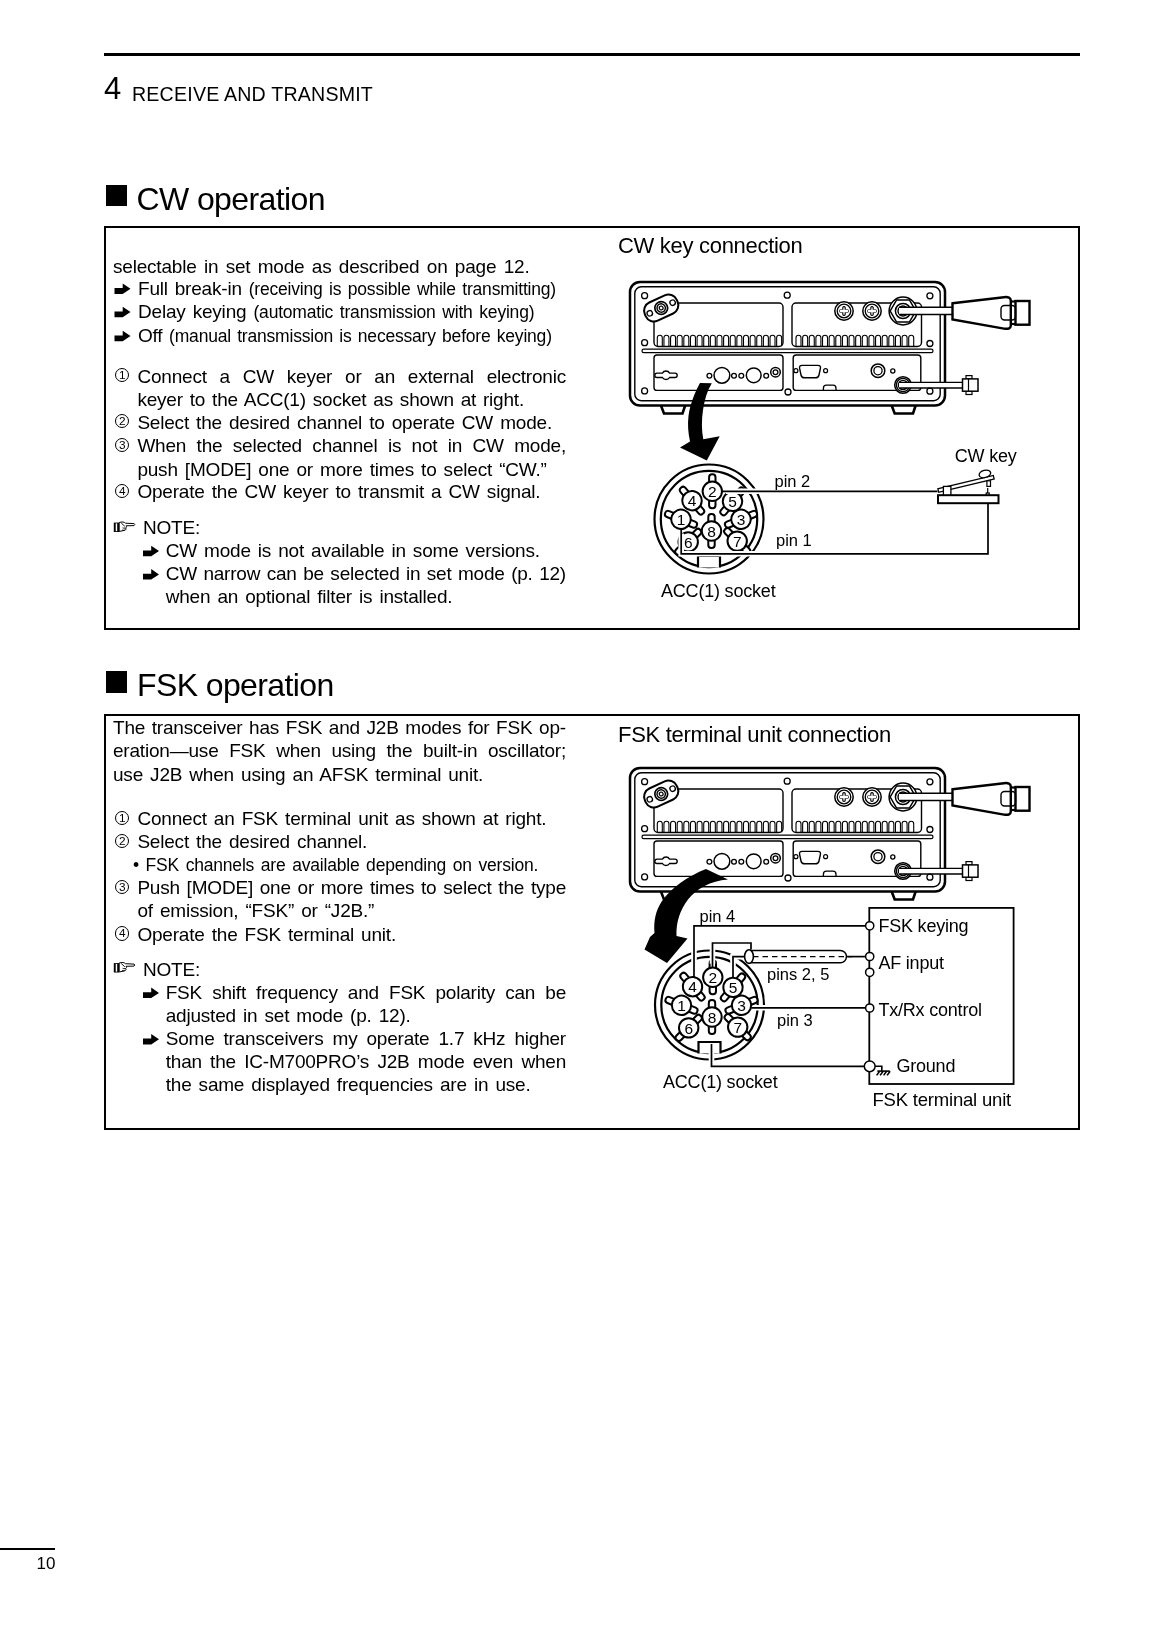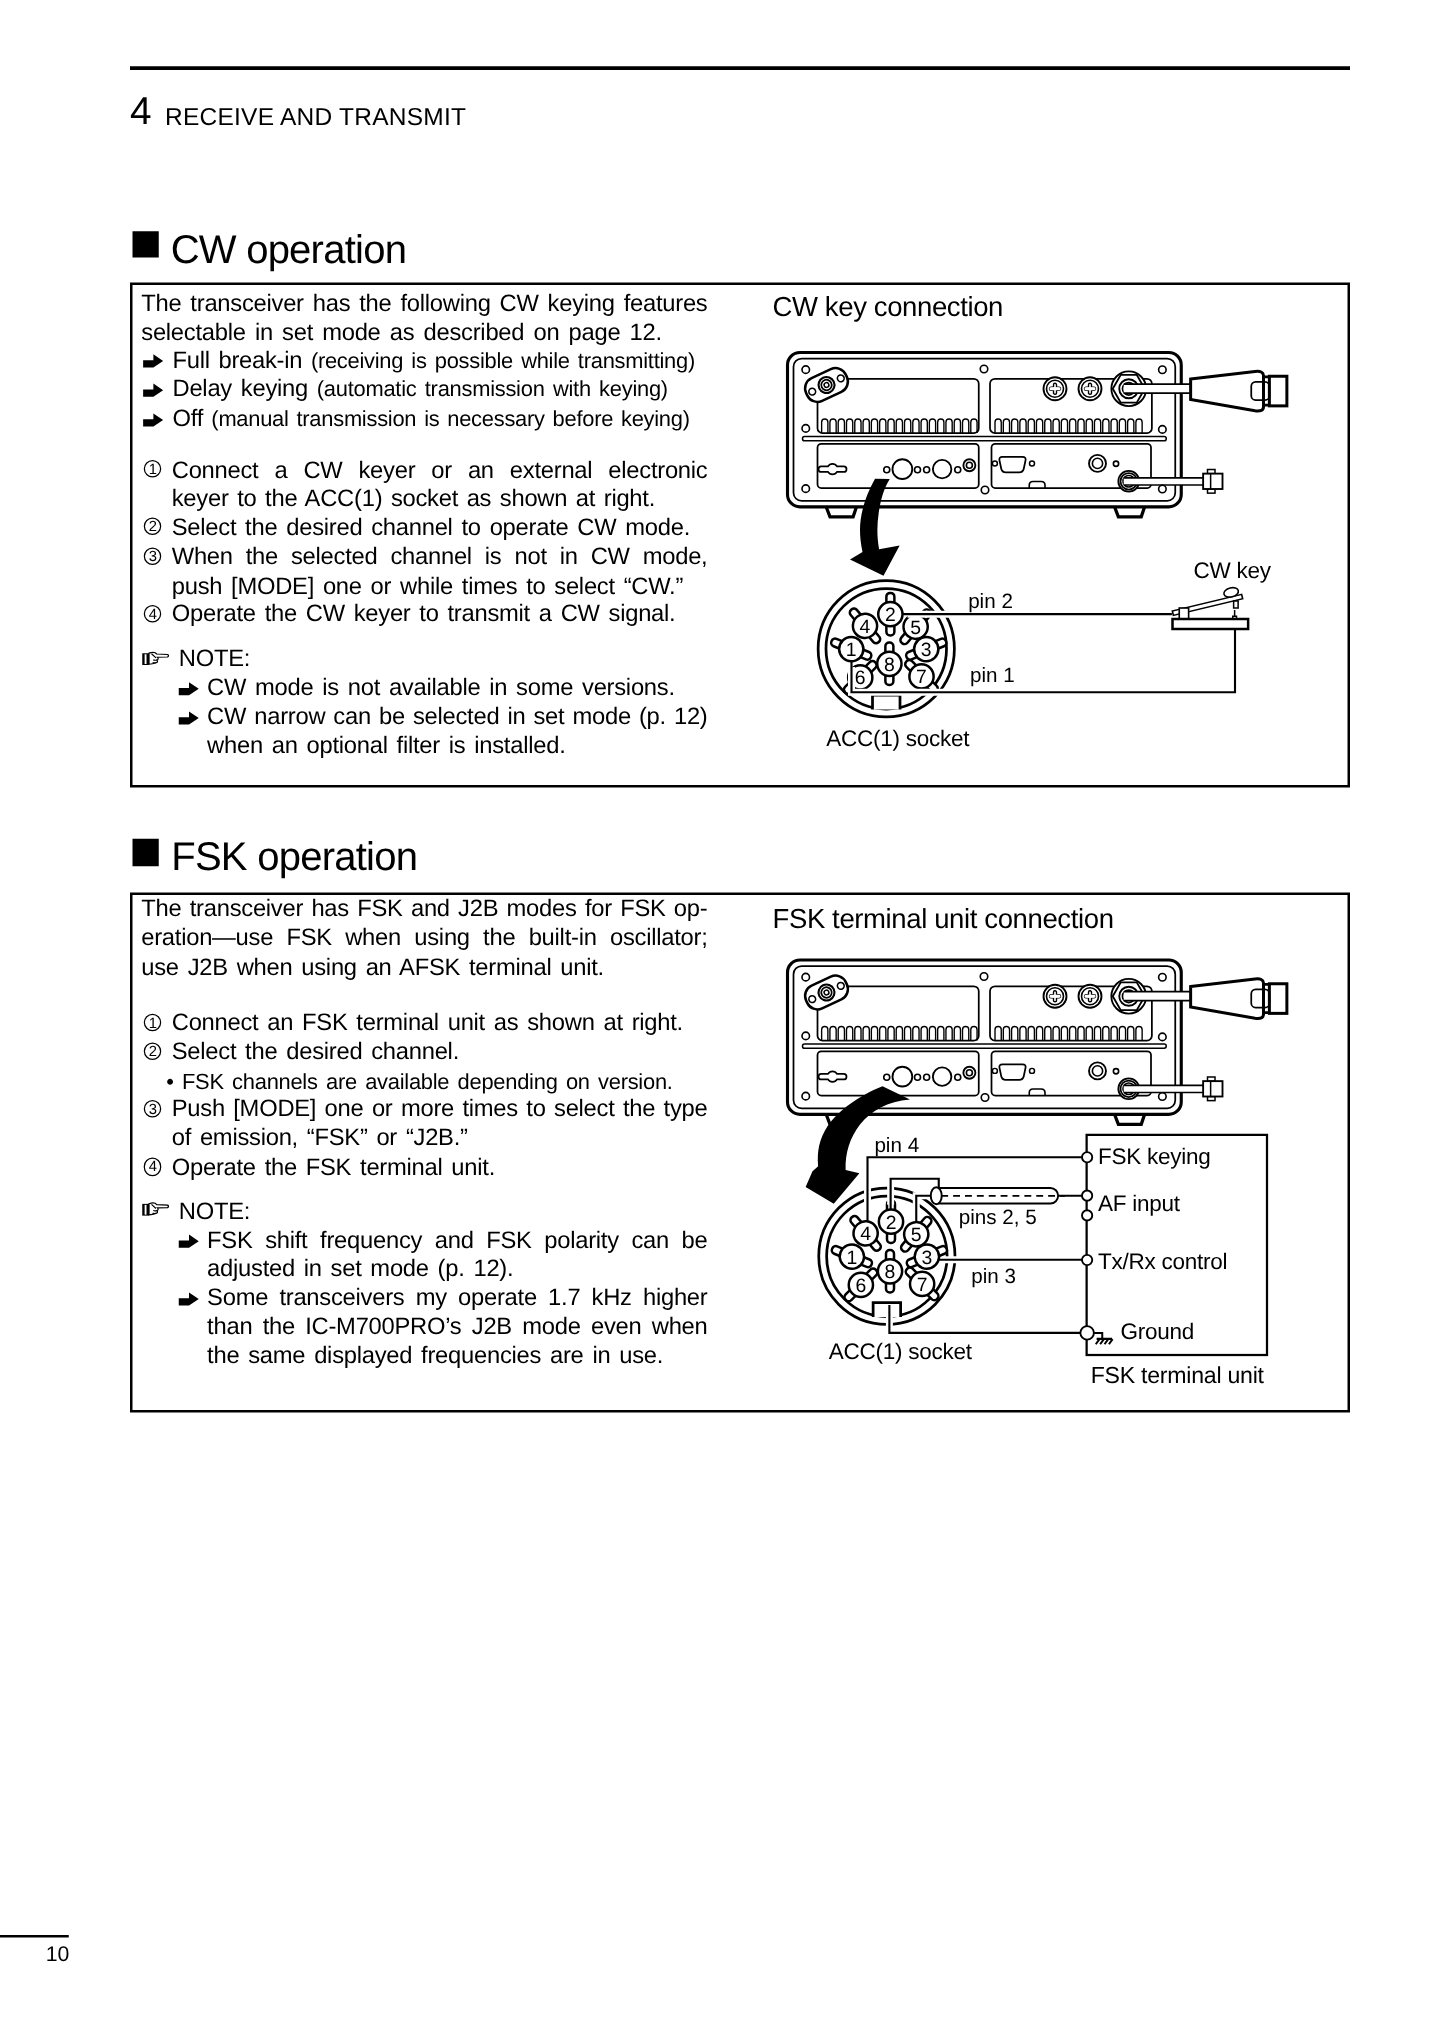--- a/index.html
+++ b/index.html
@@ -28,30 +28,29 @@
   <div class="box" style="left:104px;top:226px;width:972px;height:400px;"></div>
 
   <div class="abs" style="left:105.5px;top:671px;width:21.5px;height:21.5px;background:#000"></div>
   <div class="abs b" style="left:137px;top:669px;font-size:32px;line-height:32px;letter-spacing:-0.6px;">FSK operation</div>
 
   <div class="box" style="left:104px;top:714px;width:972px;height:412px;"></div>
 
   <div class="abs" style="left:0;top:1548px;width:55px;height:2px;background:#000"></div>
   <div class="abs" style="left:36.5px;top:1555px;font-size:17px;line-height:17px;">10</div>
 
-  <div class="t" id="t1" style="left:113px;top:231.6px;word-spacing:2.08px;">The transceiver has the following CW keying features</div>
   <div class="t" id="t2" style="left:113px;top:255.4px;word-spacing:2.27px;">selectable in set mode as described on page 12.</div>
   <div class="t" id="t3" style="left:138px;top:277px;word-spacing:1.84px;">Full break-in <span class="sm">(receiving is possible while transmitting)</span></div>
   <div class="t" id="t5" style="left:138px;top:324.2px;word-spacing:1.62px;">Off <span class="sm">(manual transmission is necessary before keying)</span></div>
   <div class="t" id="t4" style="left:138px;top:300.4px;word-spacing:2.00px;">Delay keying <span class="sm">(automatic transmission with keying)</span></div>
   <div class="t" id="t6" style="left:137.4px;top:364.8px;word-spacing:7.72px;">Connect a CW keyer or an external electronic</div>
   <div class="t" id="t7" style="left:137.4px;top:387.9px;word-spacing:1.80px;">keyer to the ACC(1) socket as shown at right.</div>
   <div class="t" id="t9" style="left:137.4px;top:434.2px;word-spacing:5.30px;">When the selected channel is not in CW mode,</div>
   <div class="t" id="t8" style="left:137.4px;top:411px;word-spacing:2.00px;">Select the desired channel to operate CW mode.</div>
-  <div class="t" id="t10" style="left:137.4px;top:457.5px;word-spacing:2.00px;">push [MODE] one or while times to select “CW.”</div>
+  <div class="t" id="t10" style="left:137.4px;top:457.5px;word-spacing:2.00px;">push [MODE] one or more times to select “CW.”</div>
   <div class="t" id="t11" style="left:137.4px;top:480.3px;word-spacing:2.00px;">Operate the CW keyer to transmit a CW signal.</div>
   <div class="t b" id="t12" style="left:143px;top:515.9px;">NOTE:</div>
   <div class="t" id="t13" style="left:165.7px;top:538.6px;word-spacing:2.00px;">CW mode is not available in some versions.</div>
   <div class="t" id="t14" style="left:165.7px;top:562px;word-spacing:1.36px;">CW narrow can be selected in set mode (p. 12)</div>
   <div class="t" id="t15" style="left:165.7px;top:585.4px;word-spacing:2.00px;">when an optional filter is installed.</div>
 
   <div class="t" id="u1" style="left:113px;top:716px;word-spacing:1.55px;">The transceiver has FSK and J2B modes for FSK op-</div>
   <div class="t" id="u2" style="left:113px;top:739.2px;word-spacing:5.56px;">eration—use FSK when using the built-in oscillator;</div>
   <div class="t" id="u3" style="left:113px;top:762.6px;word-spacing:2.00px;">use J2B when using an AFSK terminal unit.</div>
   <div class="t" id="u4" style="left:137.4px;top:807.4px;word-spacing:2.00px;">Connect an FSK terminal unit as shown at right.</div>

